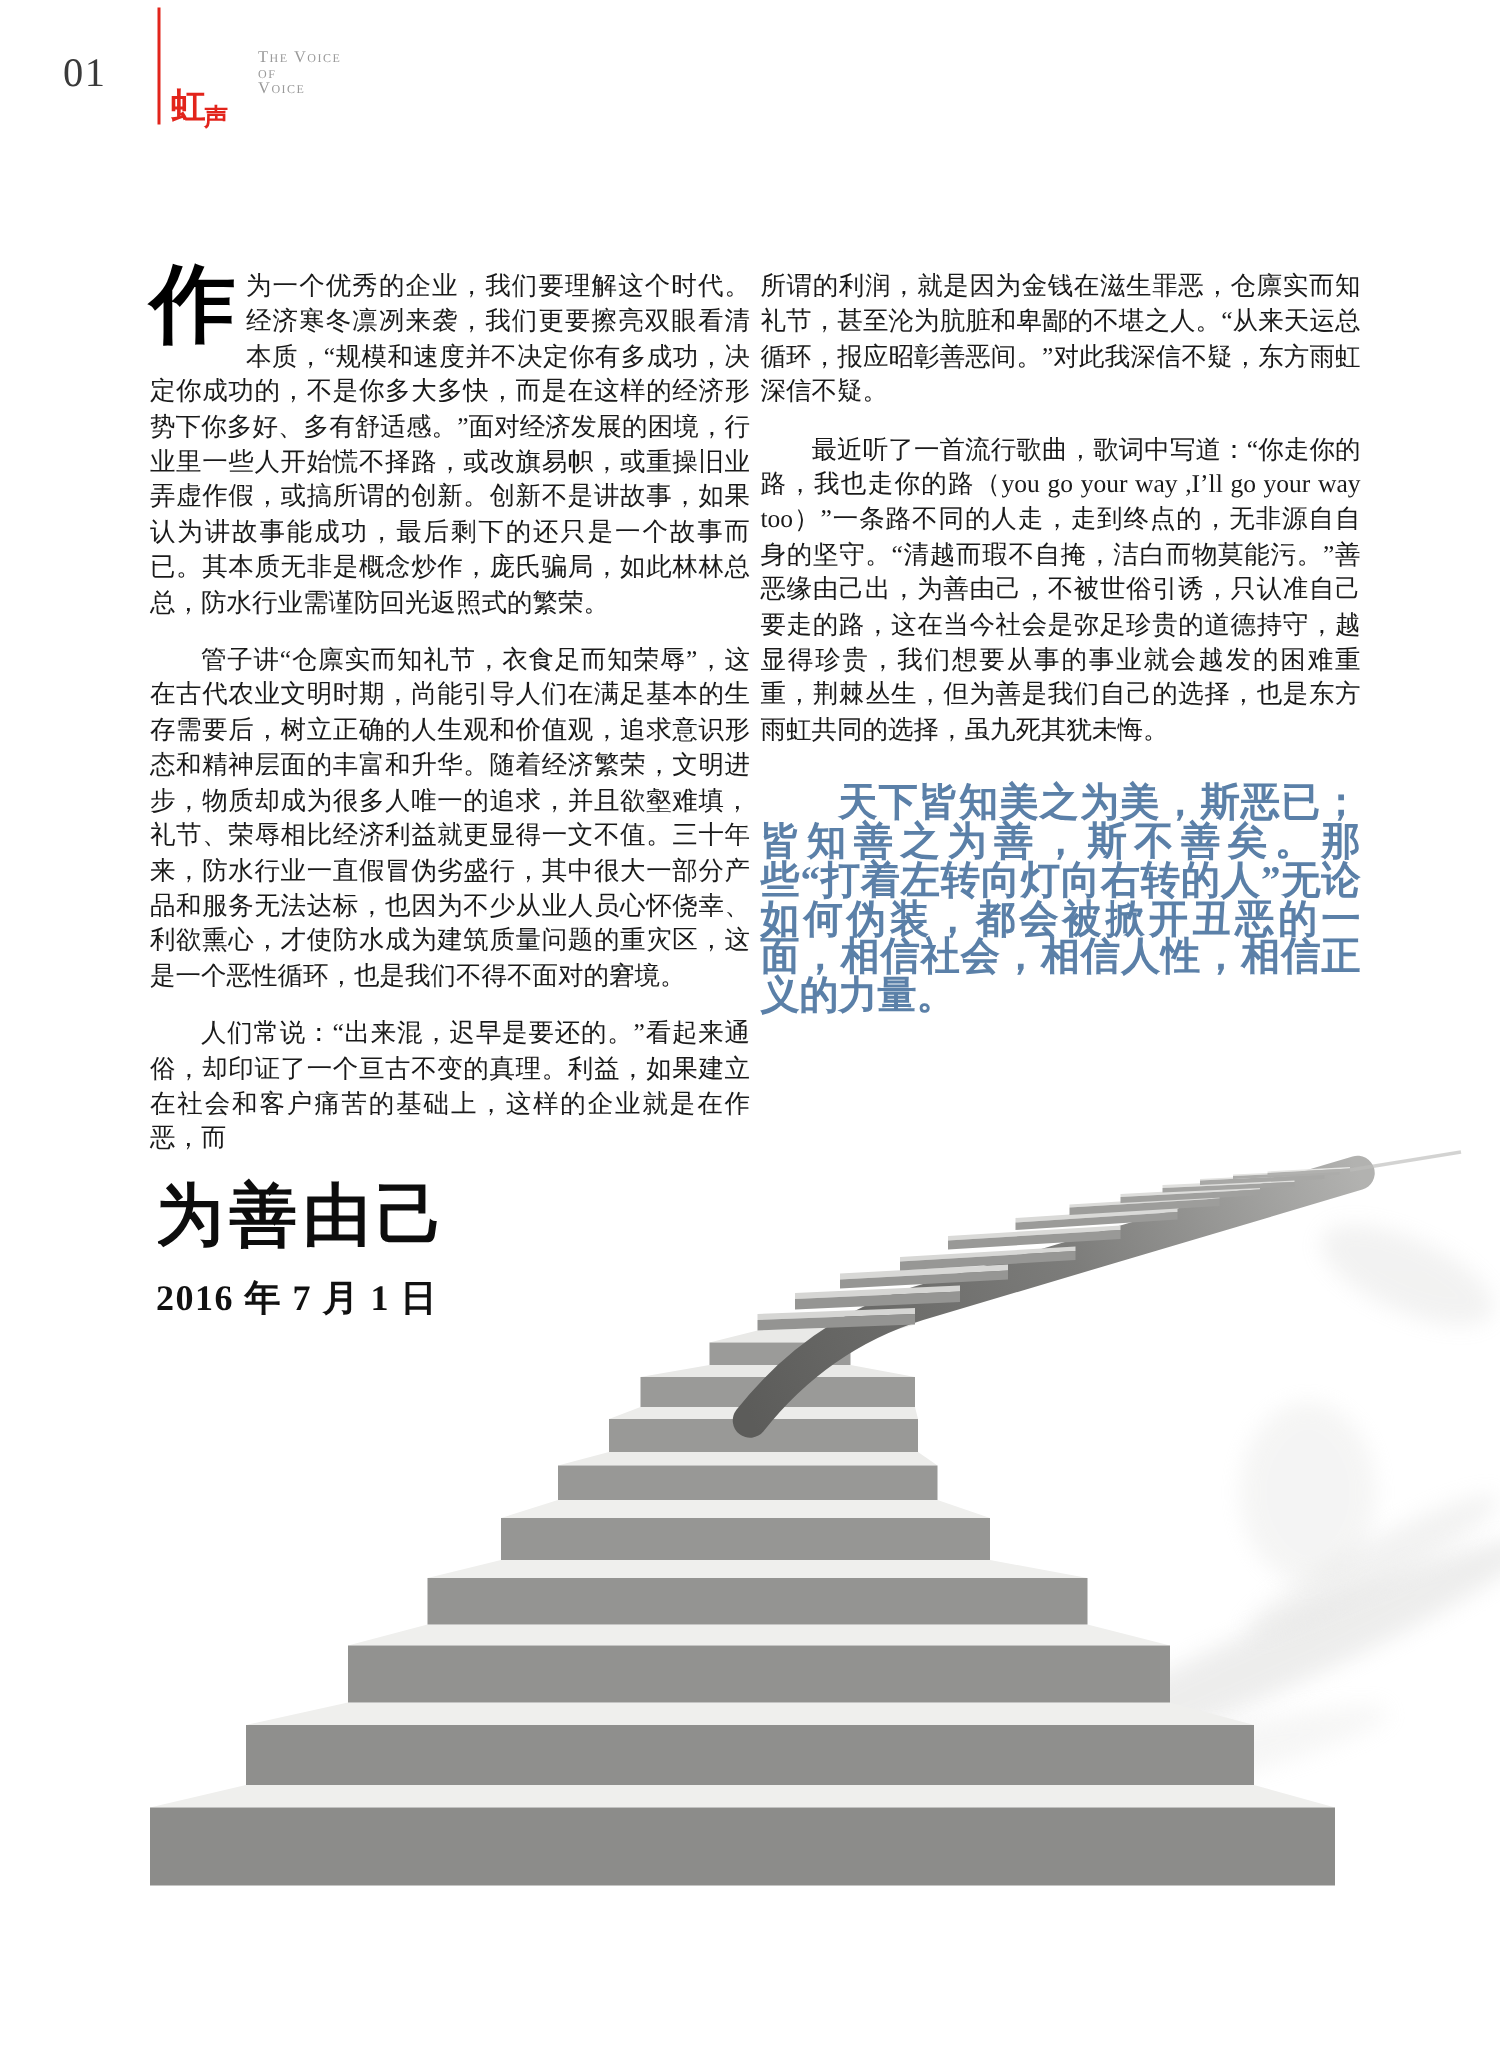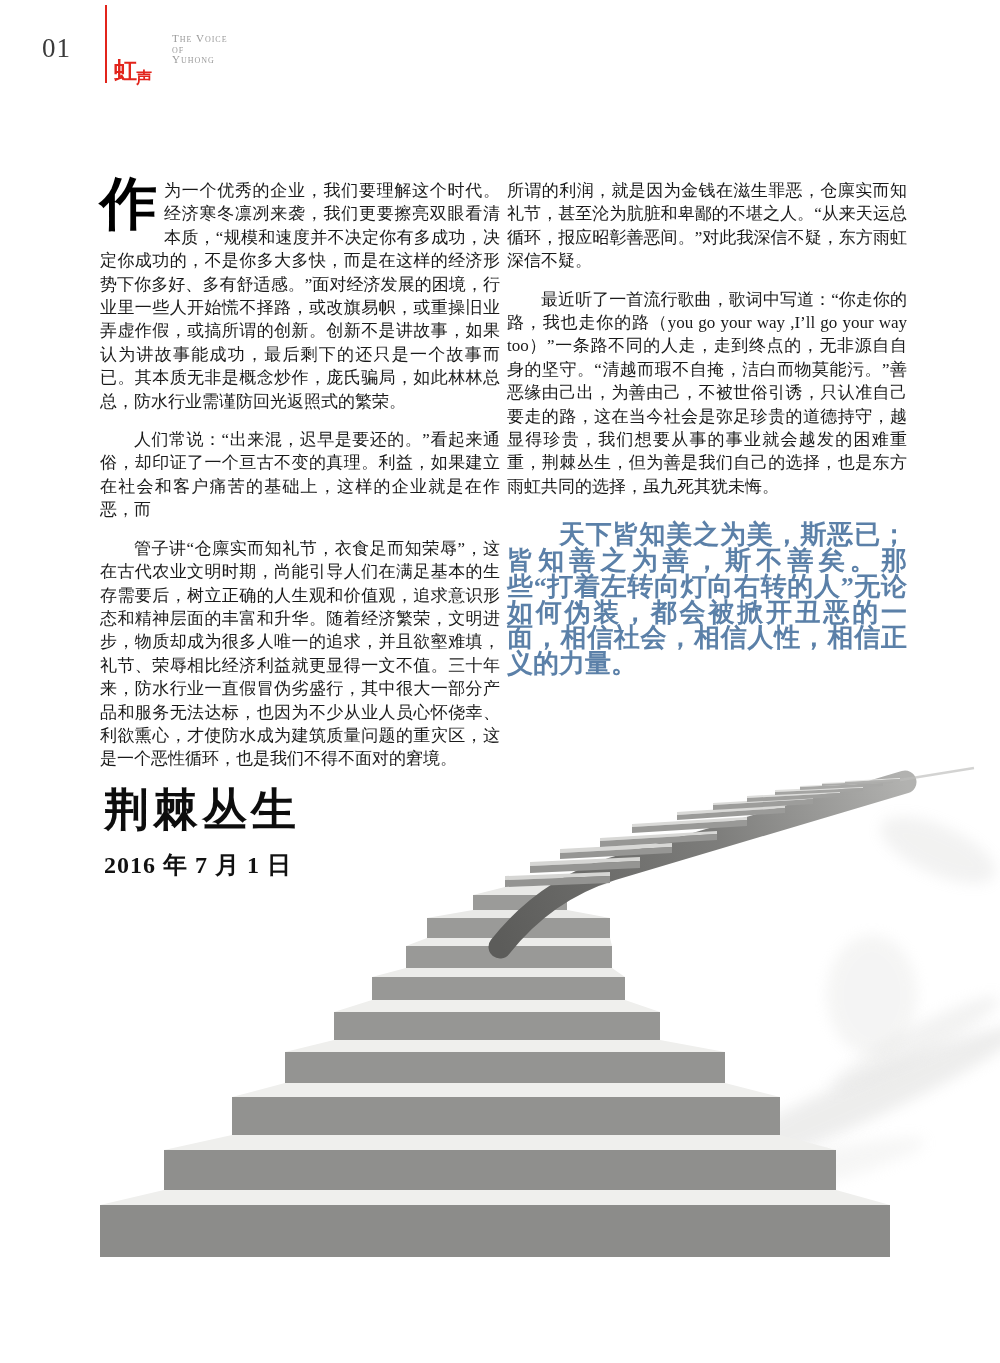--- a/index.html
+++ b/index.html
@@ -55,41 +55,41 @@
 </head>
 <body>
 
 <div class="page">
 
   <div class="pagenum">01</div>
   <div class="mast-rule"></div>
   <div class="mast-en">
     <div>The Voice</div>
     <div>of</div>
-    <div>Yuhong</div>
+    <div>Voice</div>
   </div>
   <div class="logo-cn">
     <span class="c1">虹</span>
     <span class="c2">声</span>
   </div>
 
   <div class="col col-left">
     <p><span class="dropcap">作</span><span>为一个优秀的企业，我们要理解这个时代。经济寒冬凛冽来袭，我们更要擦亮双眼看清本质，“规模和速度并不决定你有多成功，决定你成功的，不是你多大多快，而是在这样的经济形势下你多好、多有舒适感。”面对经济发展的困境，行业里一些人开始慌不择路，或改旗易帜，或重操旧业弄虚作假，或搞所谓的创新。创新不是讲故事，如果认为讲故事能成功，最后剩下的还只是一个故事而已。其本质无非是概念炒作，庞氏骗局，如此林林总总，防水行业需谨防回光返照式的繁荣。</span></p>
+    <p class="indent">管子讲“仓廪实而知礼节，衣食足而知荣辱”，这在古代农业文明时期，尚能引导人们在满足基本的生存需要后，树立正确的人生观和价值观，追求意识形态和精神层面的丰富和升华。随着经济繁荣，文明进步，物质却成为很多人唯一的追求，并且欲壑难填，礼节、荣辱相比经济利益就更显得一文不值。三十年来，防水行业一直假冒伪劣盛行，其中很大一部分产品和服务无法达标，也因为不少从业人员心怀侥幸、利欲熏心，才使防水成为建筑质量问题的重灾区，这是一个恶性循环，也是我们不得不面对的窘境。</p>
     <p class="indent">人们常说：“出来混，迟早是要还的。”看起来通俗，却印证了一个亘古不变的真理。利益，如果建立在社会和客户痛苦的基础上，这样的企业就是在作恶，而</p>
-    <p class="indent">管子讲“仓廪实而知礼节，衣食足而知荣辱”，这在古代农业文明时期，尚能引导人们在满足基本的生存需要后，树立正确的人生观和价值观，追求意识形态和精神层面的丰富和升华。随着经济繁荣，文明进步，物质却成为很多人唯一的追求，并且欲壑难填，礼节、荣辱相比经济利益就更显得一文不值。三十年来，防水行业一直假冒伪劣盛行，其中很大一部分产品和服务无法达标，也因为不少从业人员心怀侥幸、利欲熏心，才使防水成为建筑质量问题的重灾区，这是一个恶性循环，也是我们不得不面对的窘境。</p>
   </div>
 
   <div class="col col-right">
     <p>所谓的利润，就是因为金钱在滋生罪恶，仓廪实而知礼节，甚至沦为肮脏和卑鄙的不堪之人。“从来天运总循环，报应昭彰善恶间。”对此我深信不疑，东方雨虹深信不疑。</p>
     <p class="indent">最近听了一首流行歌曲，歌词中写道：“你走你的路，我也走你的路（you go your way ,I’ll go your way too）”一条路不同的人走，走到终点的，无非源自自身的坚守。“清越而瑕不自掩，洁白而物莫能污。”善恶缘由己出，为善由己，不被世俗引诱，只认准自己要走的路，这在当今社会是弥足珍贵的道德持守，越显得珍贵，我们想要从事的事业就会越发的困难重重，荆棘丛生，但为善是我们自己的选择，也是东方雨虹共同的选择，虽九死其犹未悔。</p>
     <p class="indent blue-para">天下皆知美之为美，斯恶已；皆知善之为善，斯不善矣。那些“打着左转向灯向右转的人”无论如何伪装，都会被掀开丑恶的一面，相信社会，相信人性，相信正义的力量。</p>
   </div>
 
   <div class="titleblock">
-    <h1>荆棘丛生</h1>
+    <h1>为善由己</h1>
     <div class="date">2016 年 7 月 1 日</div>
   </div>
 
   <svg class="stairs" viewBox="0 0 1000 510" xmlns="http://www.w3.org/2000/svg">
     <defs>
       <filter id="soft" x="-50%" y="-50%" width="200%" height="200%">
         <feGaussianBlur stdDeviation="7"></feGaussianBlur>
       </filter>
       <linearGradient id="bandGrad" gradientUnits="userSpaceOnUse" x1="500" y1="190" x2="905" y2="25">
         <stop offset="0" stop-color="#5c5c5a"></stop>

